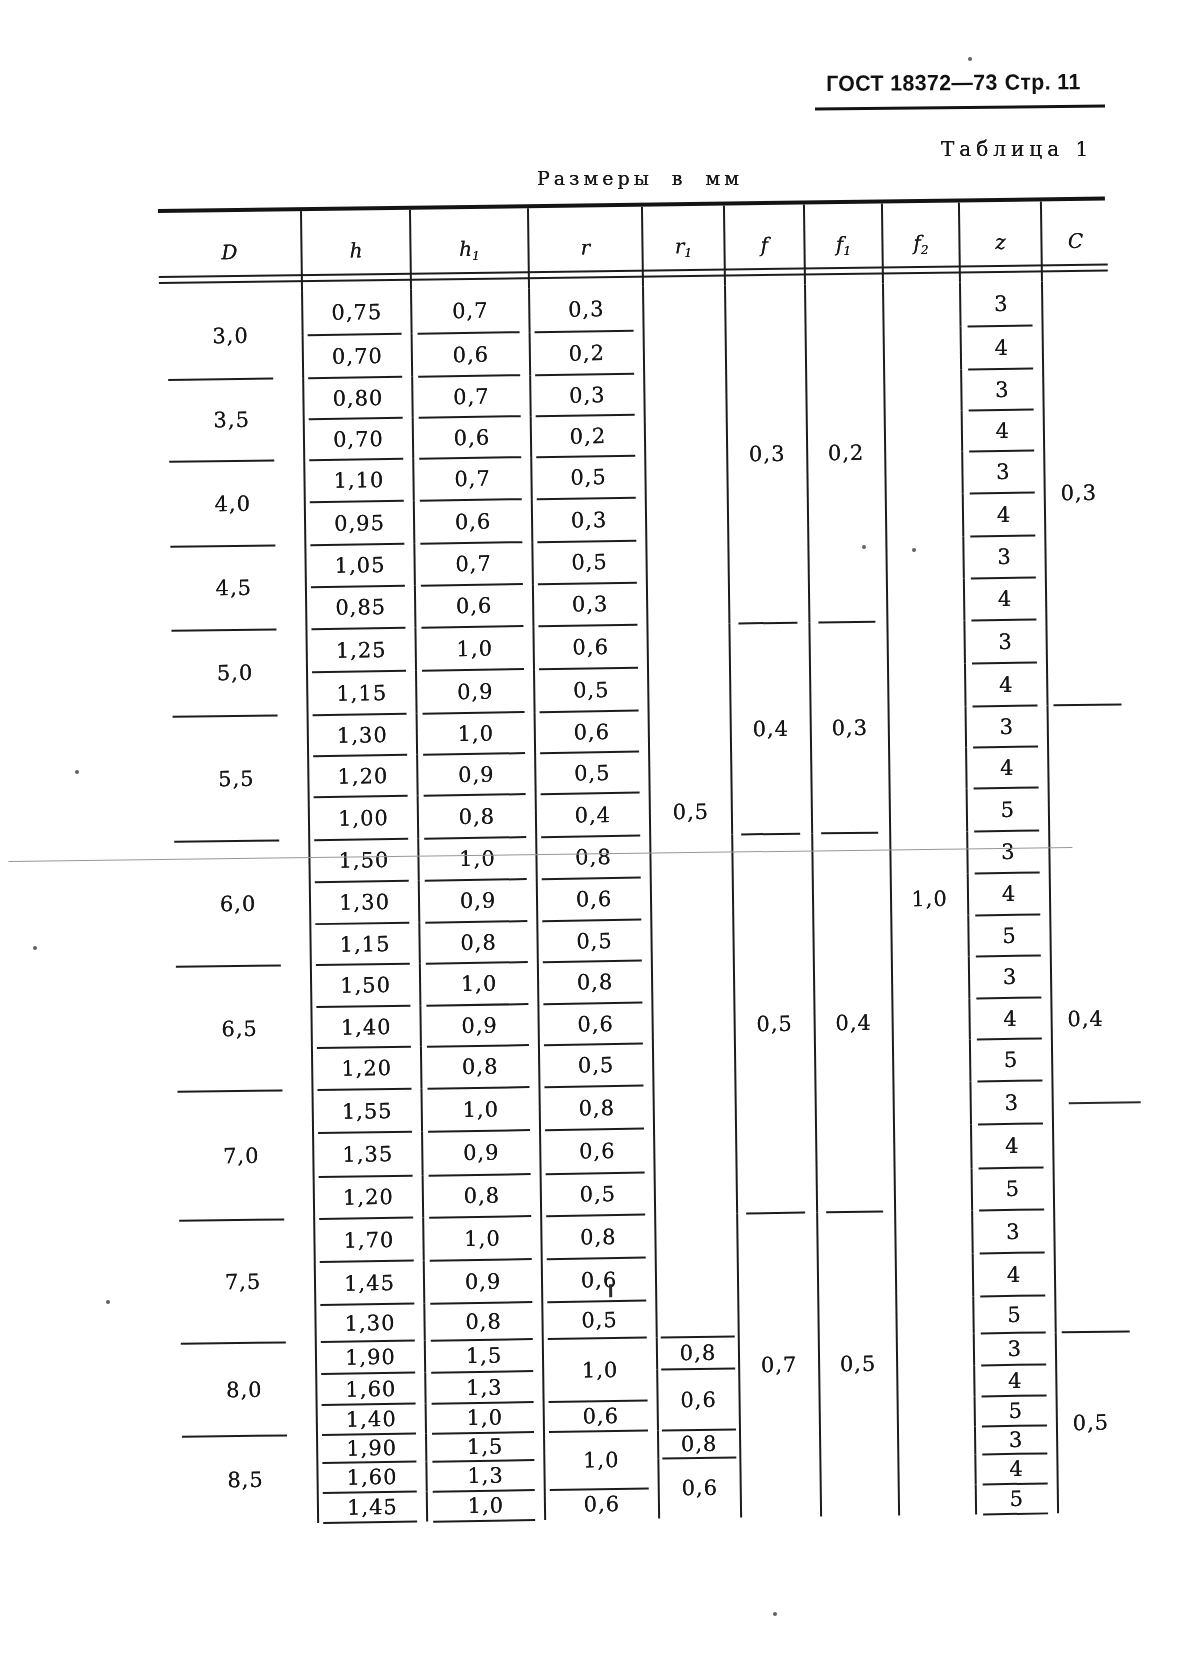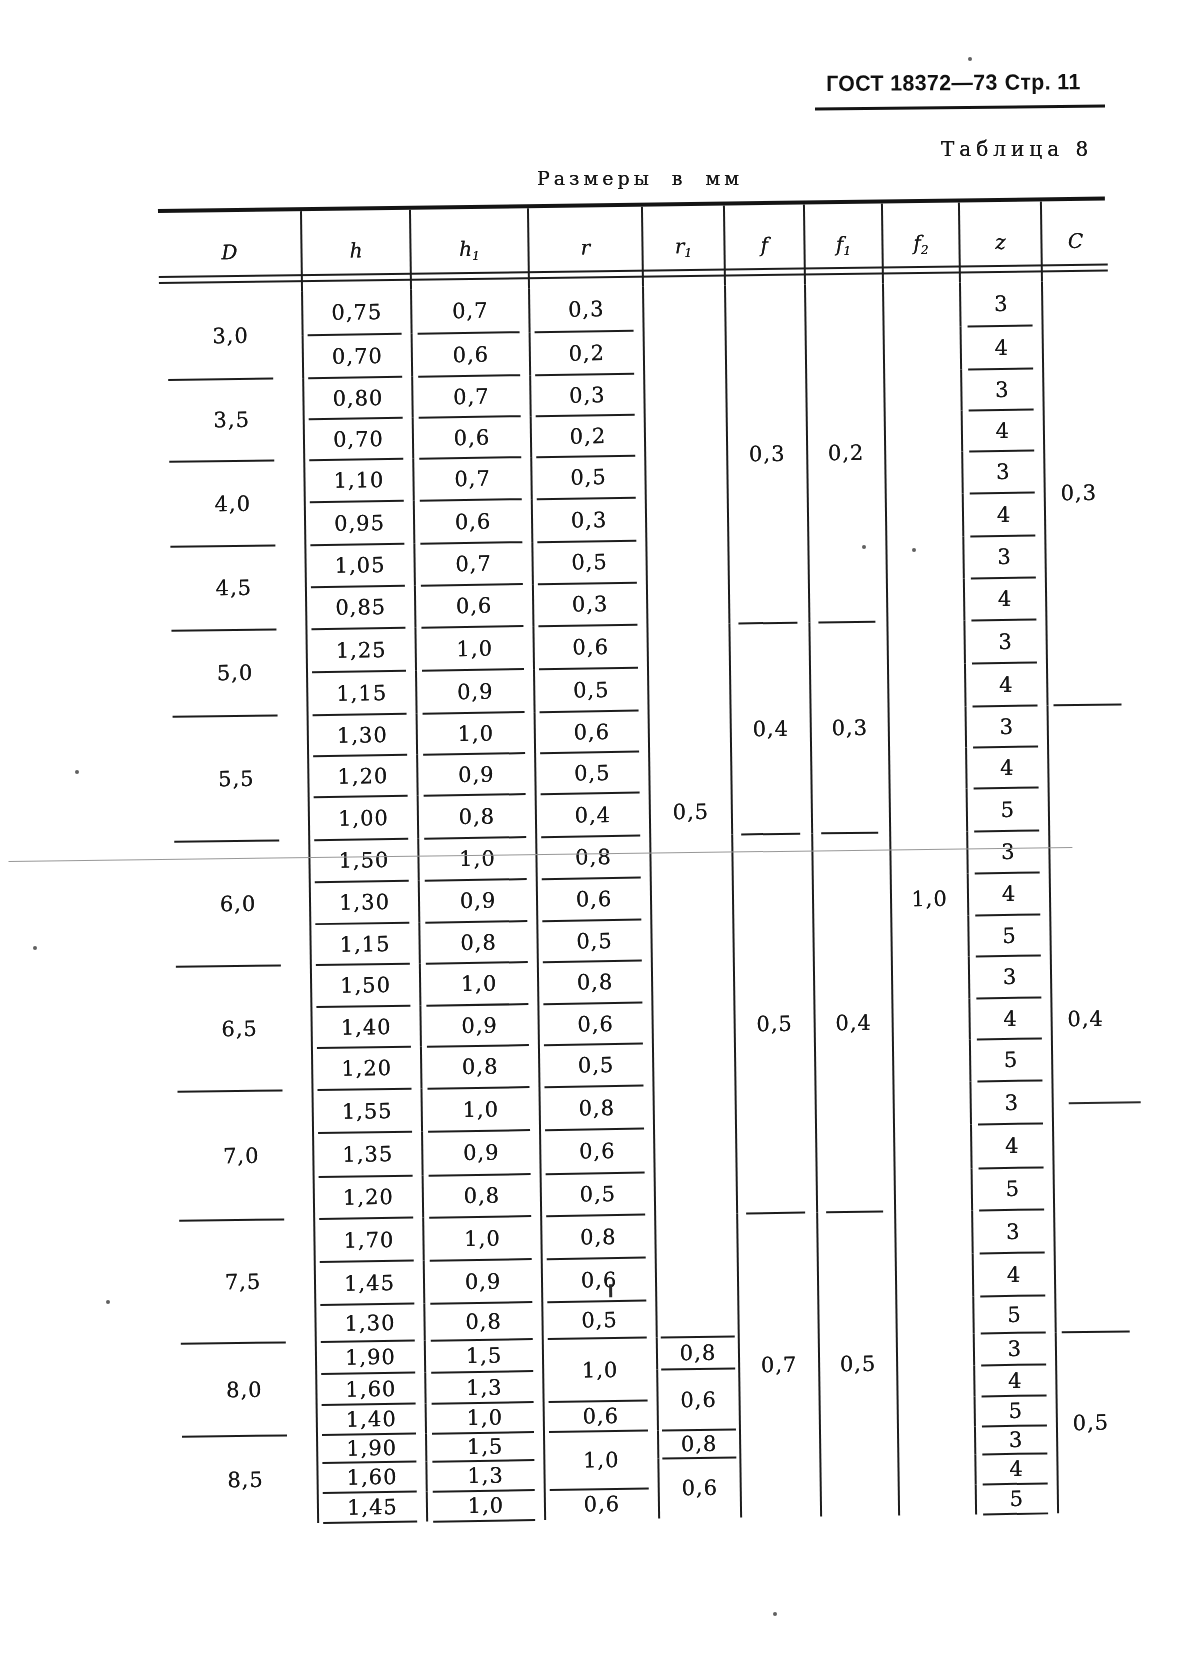--- a/index.html
+++ b/index.html
@@ -60,21 +60,21 @@
 </style>
 </head>
 <body>
 
 <div class="page">
 
   <div class="gost-head">
     <span>ГОСТ 18372—73</span><span class="pg">Стр. 11</span>
   </div>
   <div class="gost-rule"></div>
-  <div class="tbl-label">Таблица 8</div>
+  <div class="tbl-label">Таблица 1</div>
   <div class="units">Размеры в мм</div>
 
   <div class="sheet">
     <div class="topline"></div>
 
     <div class="grid">
 
       <div class="hc g1" style="grid-row:1">
           <i>D</i>
           <sub></sub>

